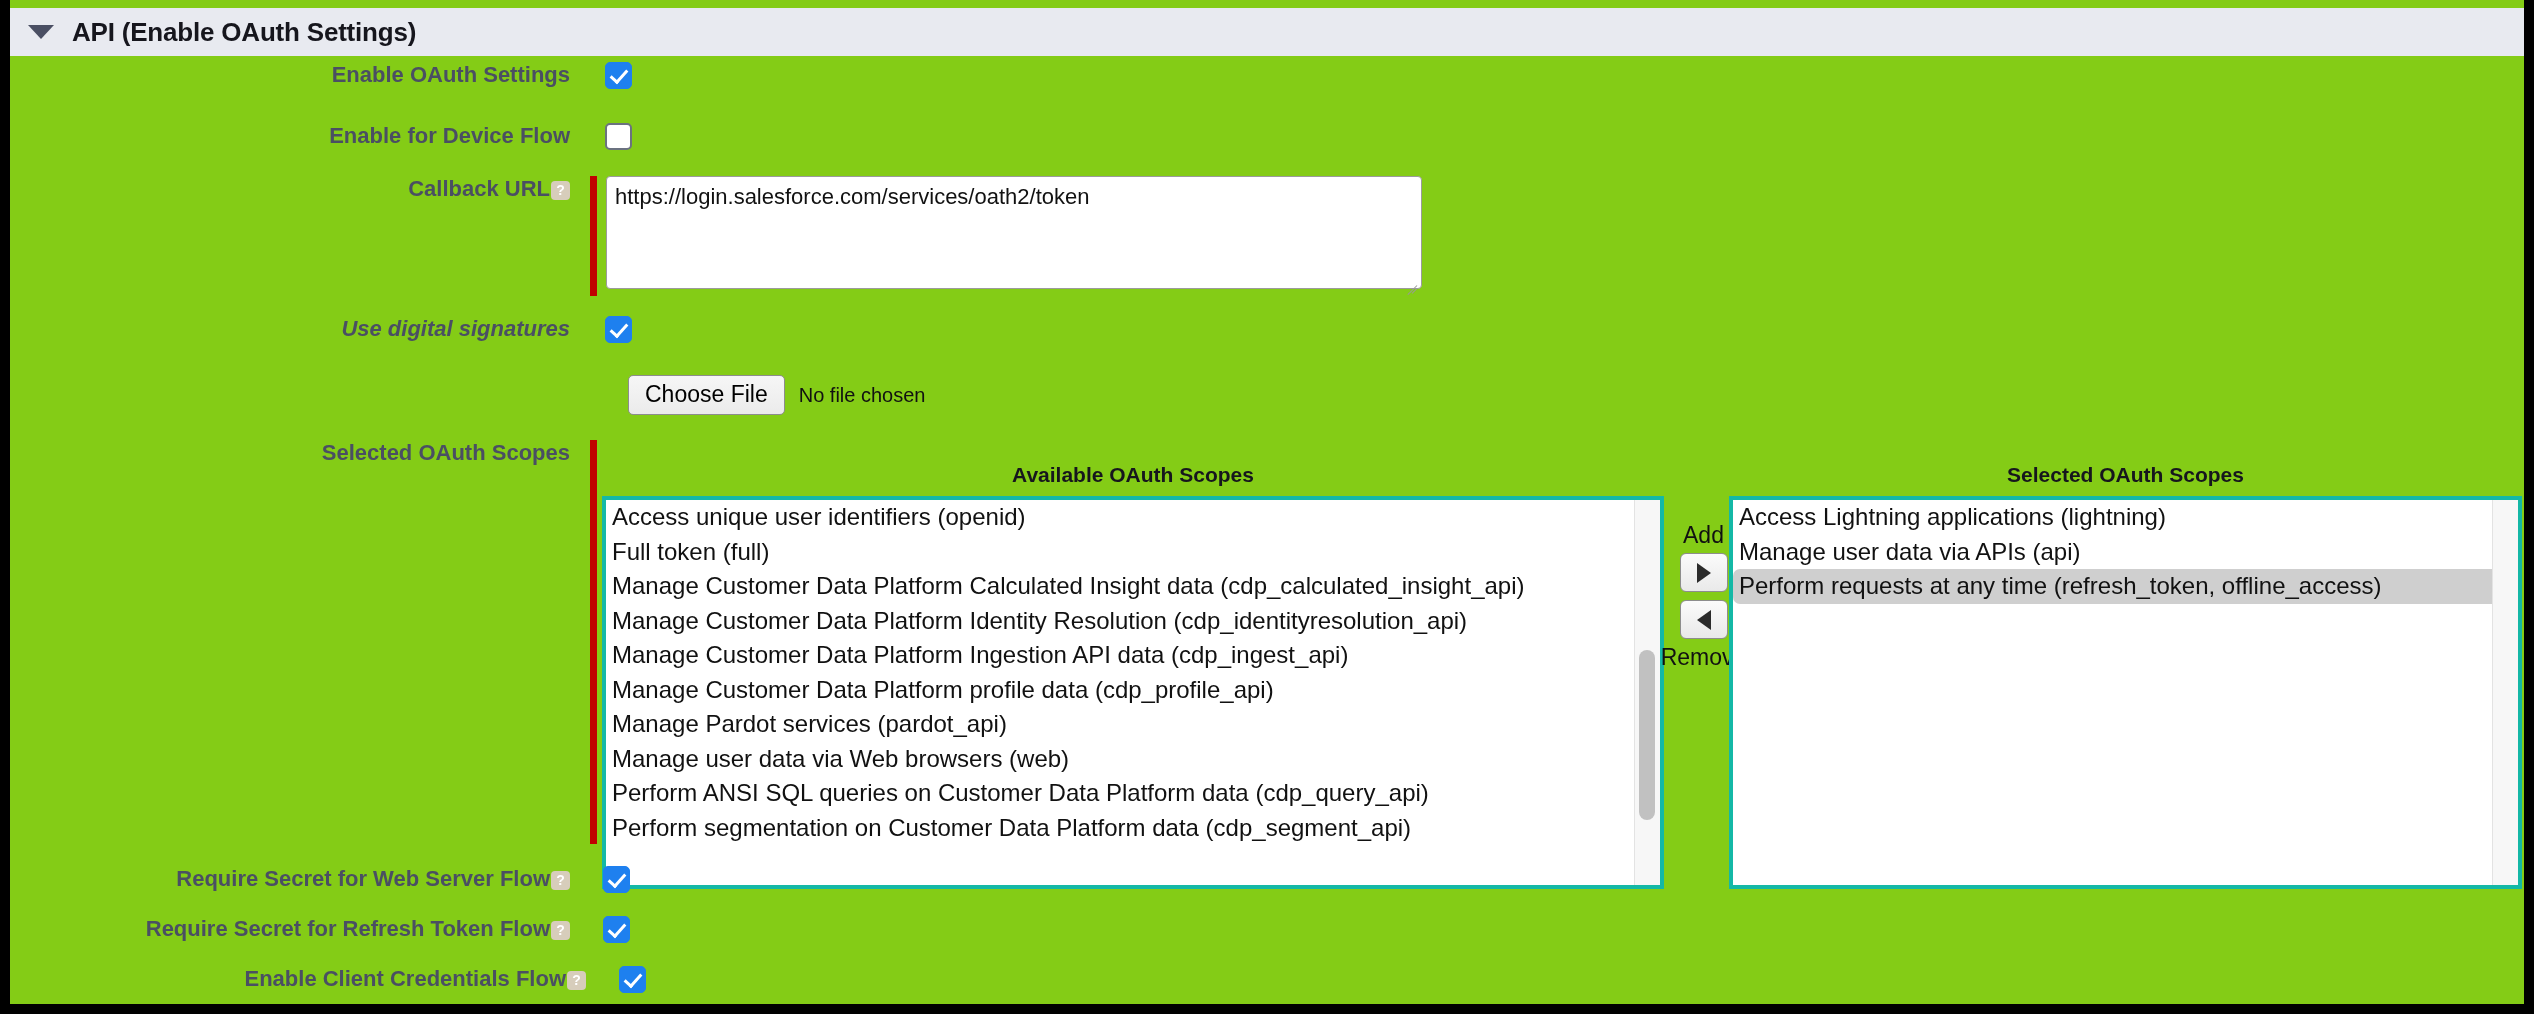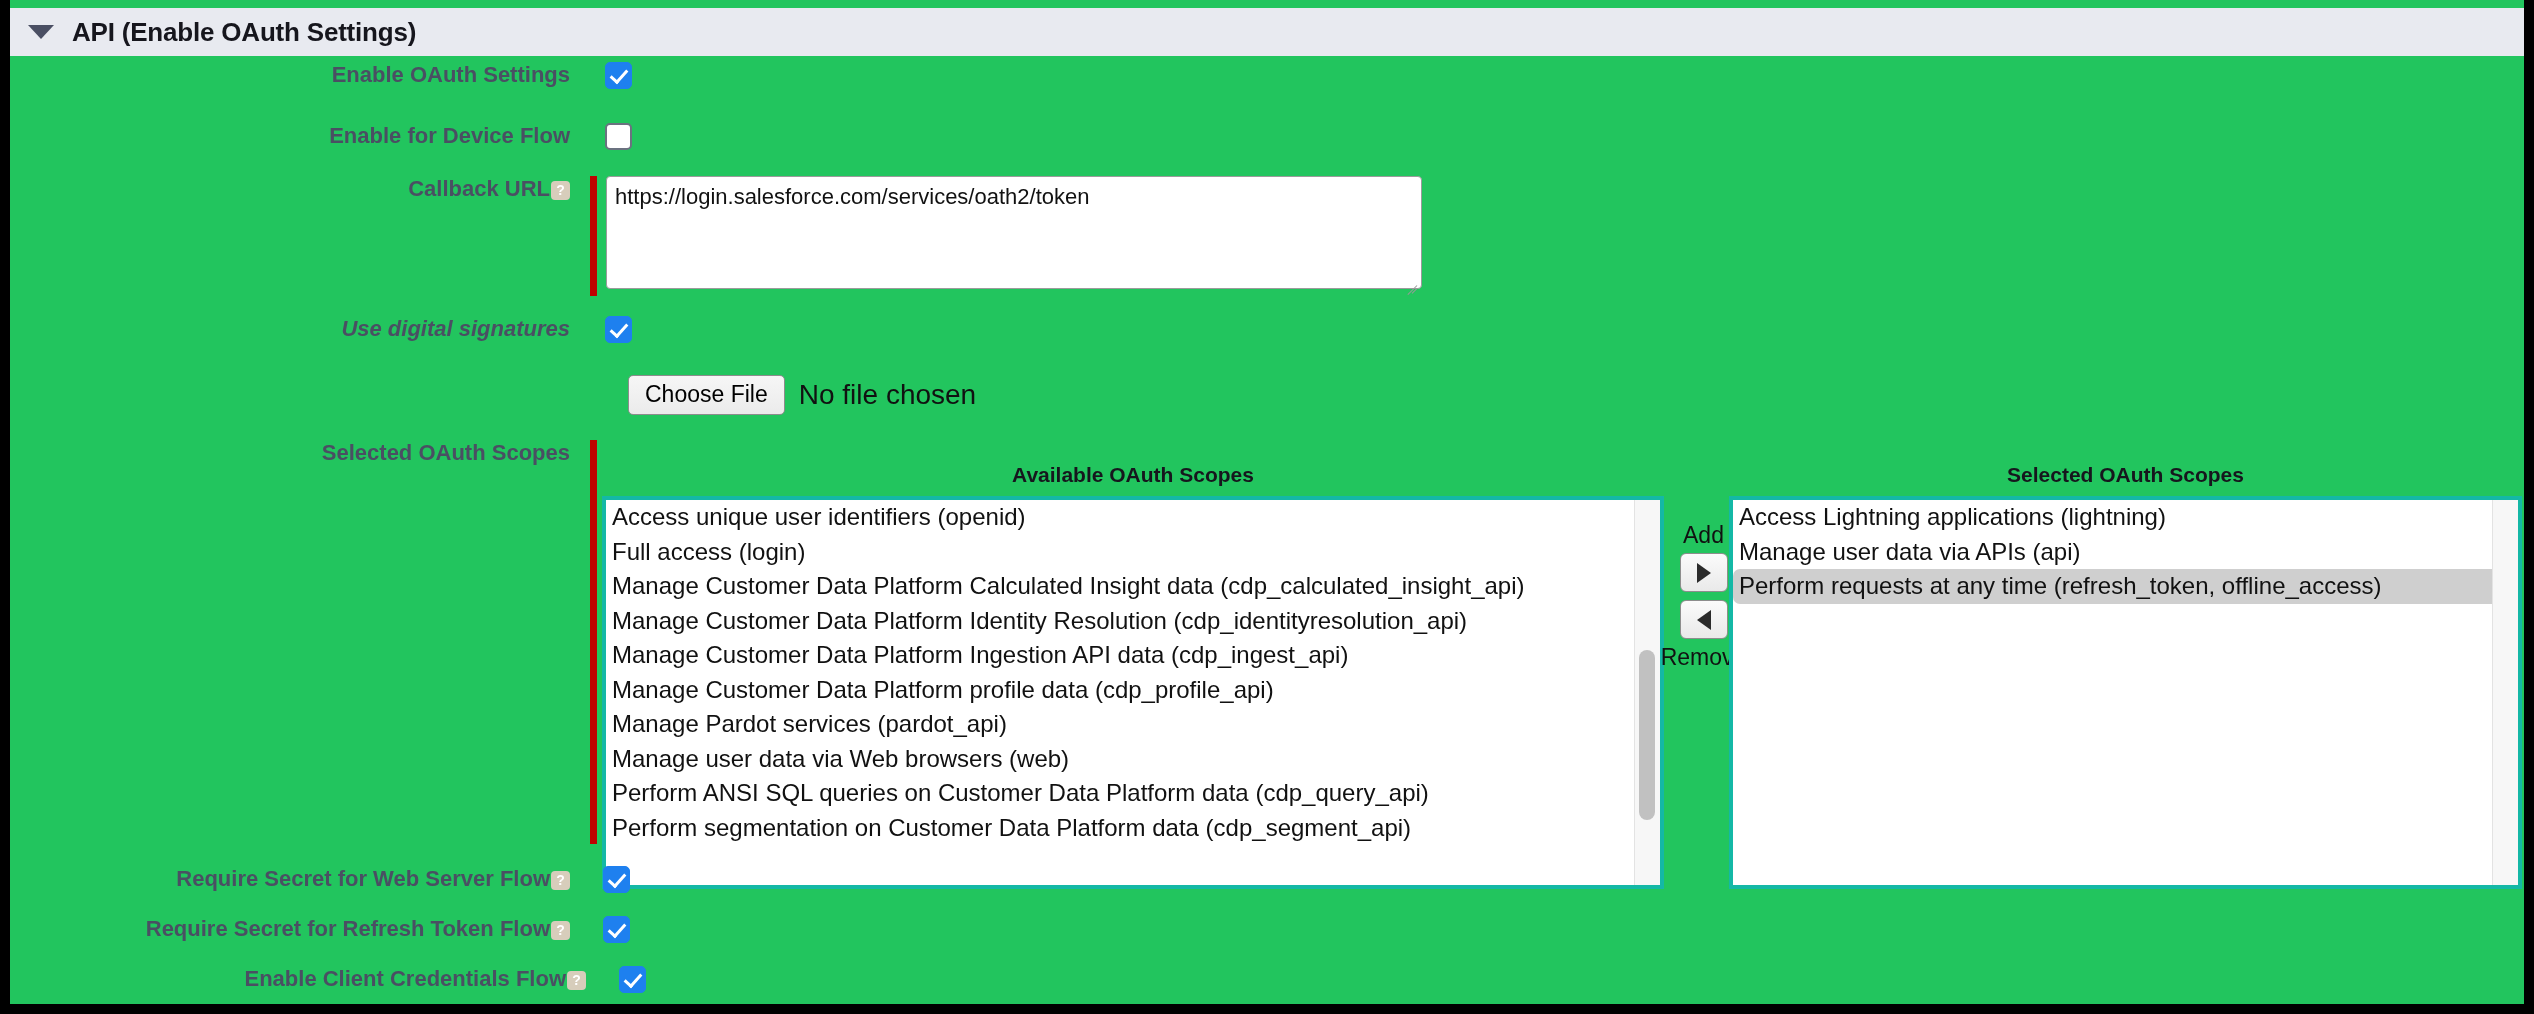--- a/index.html
+++ b/index.html
@@ -9,21 +9,21 @@
   }
   body {
     font-family: "Liberation Sans", sans-serif;
     -webkit-font-smoothing: antialiased;
   }
 
   .page {
     position: relative;
     width: 2534px;
     height: 1014px;
-    background: #22c55e;
+    background: #84cc16;
     box-sizing: border-box;
     border-left: 10px solid #000000;
     border-right: 10px solid #000000;
     border-bottom: 10px solid #000000;
     overflow: hidden;
     padding-left: 16px;
   }
 
   
   .section-header {
@@ -170,21 +170,21 @@
     font-size: 23px;
     color: #000000;
     background: linear-gradient(#f6f6f6, #ebebeb);
     border: 1px solid #8d8d8d;
     border-radius: 5px;
     padding: 5px 16px 7px;
     cursor: pointer;
     line-height: 26px;
   }
   .no-file-text {
-    font-size: 28px;
+    font-size: 20px;
     color: #111111;
     margin-left: 14px;
     white-space: nowrap;
   }
 
   
   .scopes-area {
     position: absolute;
     left: 592px;
     top: 463px;
@@ -348,21 +348,21 @@
     <div class="req-bar" style="height:404px;"></div>
   </div>
 
   <div class="scopes-area">
 
     <div class="available-wrap">
       <div class="list-col-title">Available OAuth Scopes</div>
       <div class="listbox">
         <ul class="items" id="available-items">
             <li>Access unique user identifiers (openid)</li>
-            <li>Full access (login)</li>
+            <li>Full token (full)</li>
             <li>Manage Customer Data Platform Calculated Insight data (cdp_calculated_insight_api)</li>
             <li>Manage Customer Data Platform Identity Resolution (cdp_identityresolution_api)</li>
             <li>Manage Customer Data Platform Ingestion API data (cdp_ingest_api)</li>
             <li>Manage Customer Data Platform profile data (cdp_profile_api)</li>
             <li>Manage Pardot services (pardot_api)</li>
             <li>Manage user data via Web browsers (web)</li>
             <li>Perform ANSI SQL queries on Customer Data Platform data (cdp_query_api)</li>
             <li>Perform segmentation on Customer Data Platform data (cdp_segment_api)</li>
           </ul>
         <div class="sb-track">

